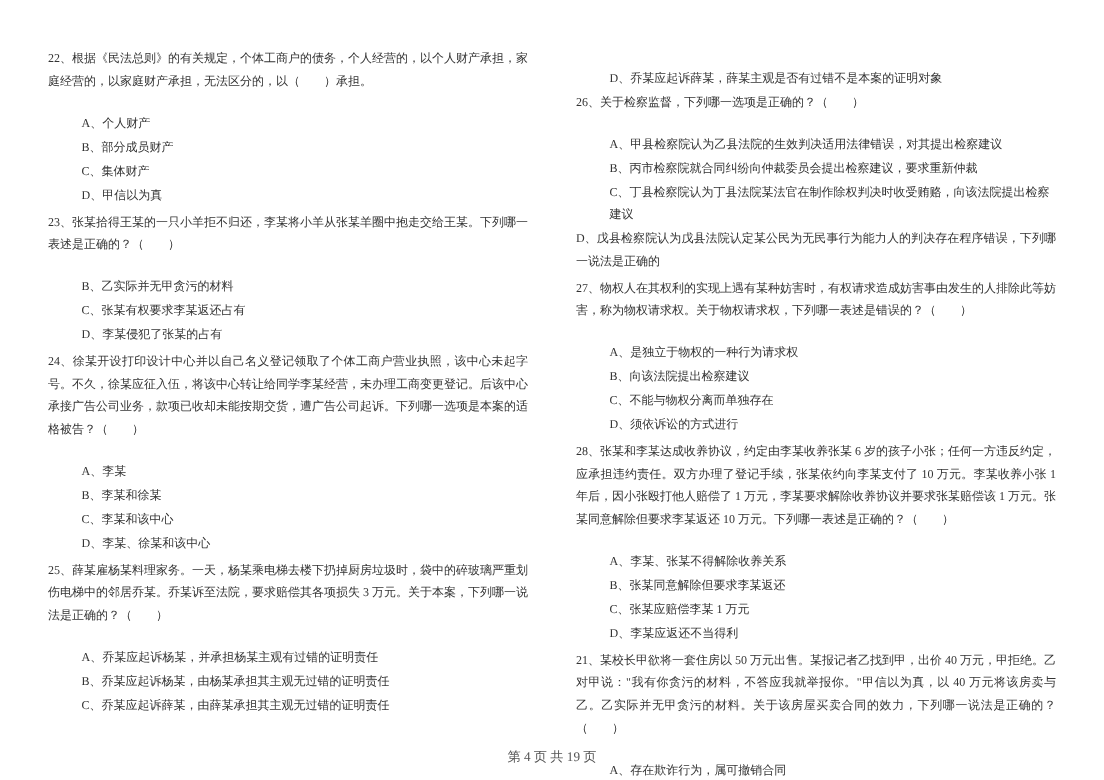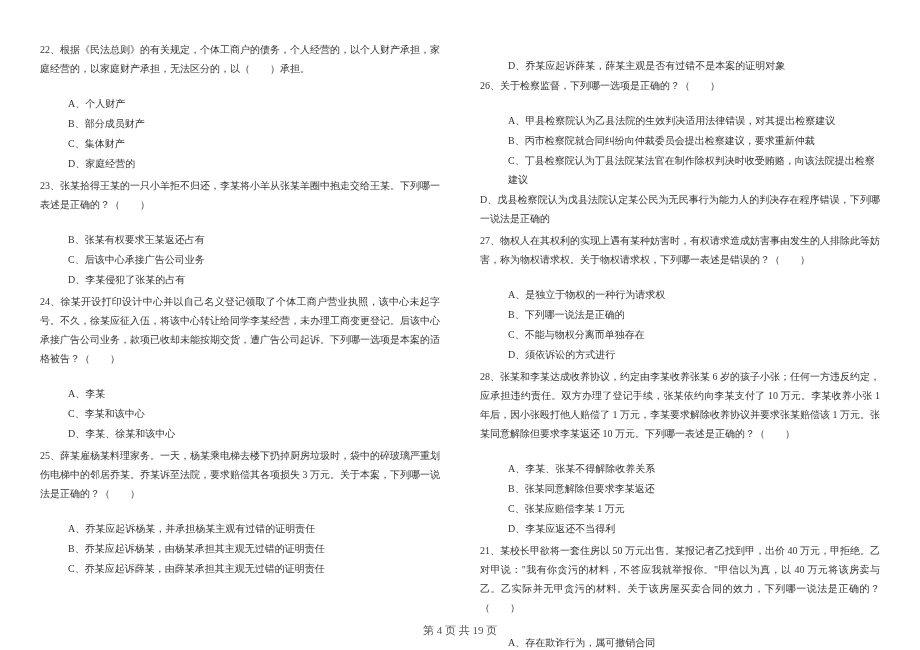--- a/index.html
+++ b/index.html
@@ -63,37 +63,38 @@
 
 <div class="columns">
   <div class="column">
 
     <div class="question">
       <div class="question-text">22、根据《民法总则》的有关规定，个体工商户的债务，个人经营的，以个人财产承担，家庭经营的，以家庭财产承担，无法区分的，以（　　）承担。</div>
       <div class="options">
         <div class="option">A、个人财产</div>
         <div class="option">B、部分成员财产</div>
         <div class="option">C、集体财产</div>
-        <div class="option">D、家庭经营的</div>
+        <div class="option">D、甲信以为真</div>
       </div>
     </div>
 
     <div class="question">
       <div class="question-text">23、张某拾得王某的一只小羊拒不归还，李某将小羊从张某羊圈中抱走交给王某。下列哪一表述是正确的？（　　）</div>
       <div class="options">
-        <div class="option">B、张某有权要求王某返还占有</div>
-        <div class="option">C、后该中心承接广告公司业务</div>
+        <div class="option">B、乙实际并无甲贪污的材料</div>
+        <div class="option">C、张某有权要求李某返还占有</div>
         <div class="option">D、李某侵犯了张某的占有</div>
       </div>
     </div>
 
     <div class="question">
       <div class="question-text">24、徐某开设打印设计中心并以自己名义登记领取了个体工商户营业执照，该中心未起字号。不久，徐某应征入伍，将该中心转让给同学李某经营，未办理工商变更登记。后该中心承接广告公司业务，款项已收却未能按期交货，遭广告公司起诉。下列哪一选项是本案的适格被告？（　　）</div>
       <div class="options">
         <div class="option">A、李某</div>
+        <div class="option">B、李某和徐某</div>
         <div class="option">C、李某和该中心</div>
         <div class="option">D、李某、徐某和该中心</div>
       </div>
     </div>
 
     <div class="question">
       <div class="question-text">25、薛某雇杨某料理家务。一天，杨某乘电梯去楼下扔掉厨房垃圾时，袋中的碎玻璃严重划伤电梯中的邻居乔某。乔某诉至法院，要求赔偿其各项损失 3 万元。关于本案，下列哪一说法是正确的？（　　）</div>
       <div class="options">
         <div class="option">A、乔某应起诉杨某，并承担杨某主观有过错的证明责任</div>
         <div class="option">B、乔某应起诉杨某，由杨某承担其主观无过错的证明责任</div>
@@ -116,21 +117,21 @@
         <div class="option">B、丙市检察院就合同纠纷向仲裁委员会提出检察建议，要求重新仲裁</div>
         <div class="option">C、丁县检察院认为丁县法院某法官在制作除权判决时收受贿赂，向该法院提出检察建议</div>
       </div>
       <div class="cont-text">D、戊县检察院认为戊县法院认定某公民为无民事行为能力人的判决存在程序错误，下列哪一说法是正确的</div>
     </div>
 
     <div class="question">
       <div class="question-text">27、物权人在其权利的实现上遇有某种妨害时，有权请求造成妨害事由发生的人排除此等妨害，称为物权请求权。关于物权请求权，下列哪一表述是错误的？（　　）</div>
       <div class="options">
         <div class="option">A、是独立于物权的一种行为请求权</div>
-        <div class="option">B、下列哪一说法是正确的</div>
+        <div class="option">B、向该法院提出检察建议</div>
         <div class="option">C、不能与物权分离而单独存在</div>
         <div class="option">D、须依诉讼的方式进行</div>
       </div>
     </div>
 
     <div class="question">
       <div class="question-text">28、张某和李某达成收养协议，约定由李某收养张某 6 岁的孩子小张；任何一方违反约定，应承担违约责任。双方办理了登记手续，张某依约向李某支付了 10 万元。李某收养小张 1 年后，因小张殴打他人赔偿了 1 万元，李某要求解除收养协议并要求张某赔偿该 1 万元。张某同意解除但要求李某返还 10 万元。下列哪一表述是正确的？（　　）</div>
       <div class="options">
         <div class="option">A、李某、张某不得解除收养关系</div>
         <div class="option">B、张某同意解除但要求李某返还</div>

